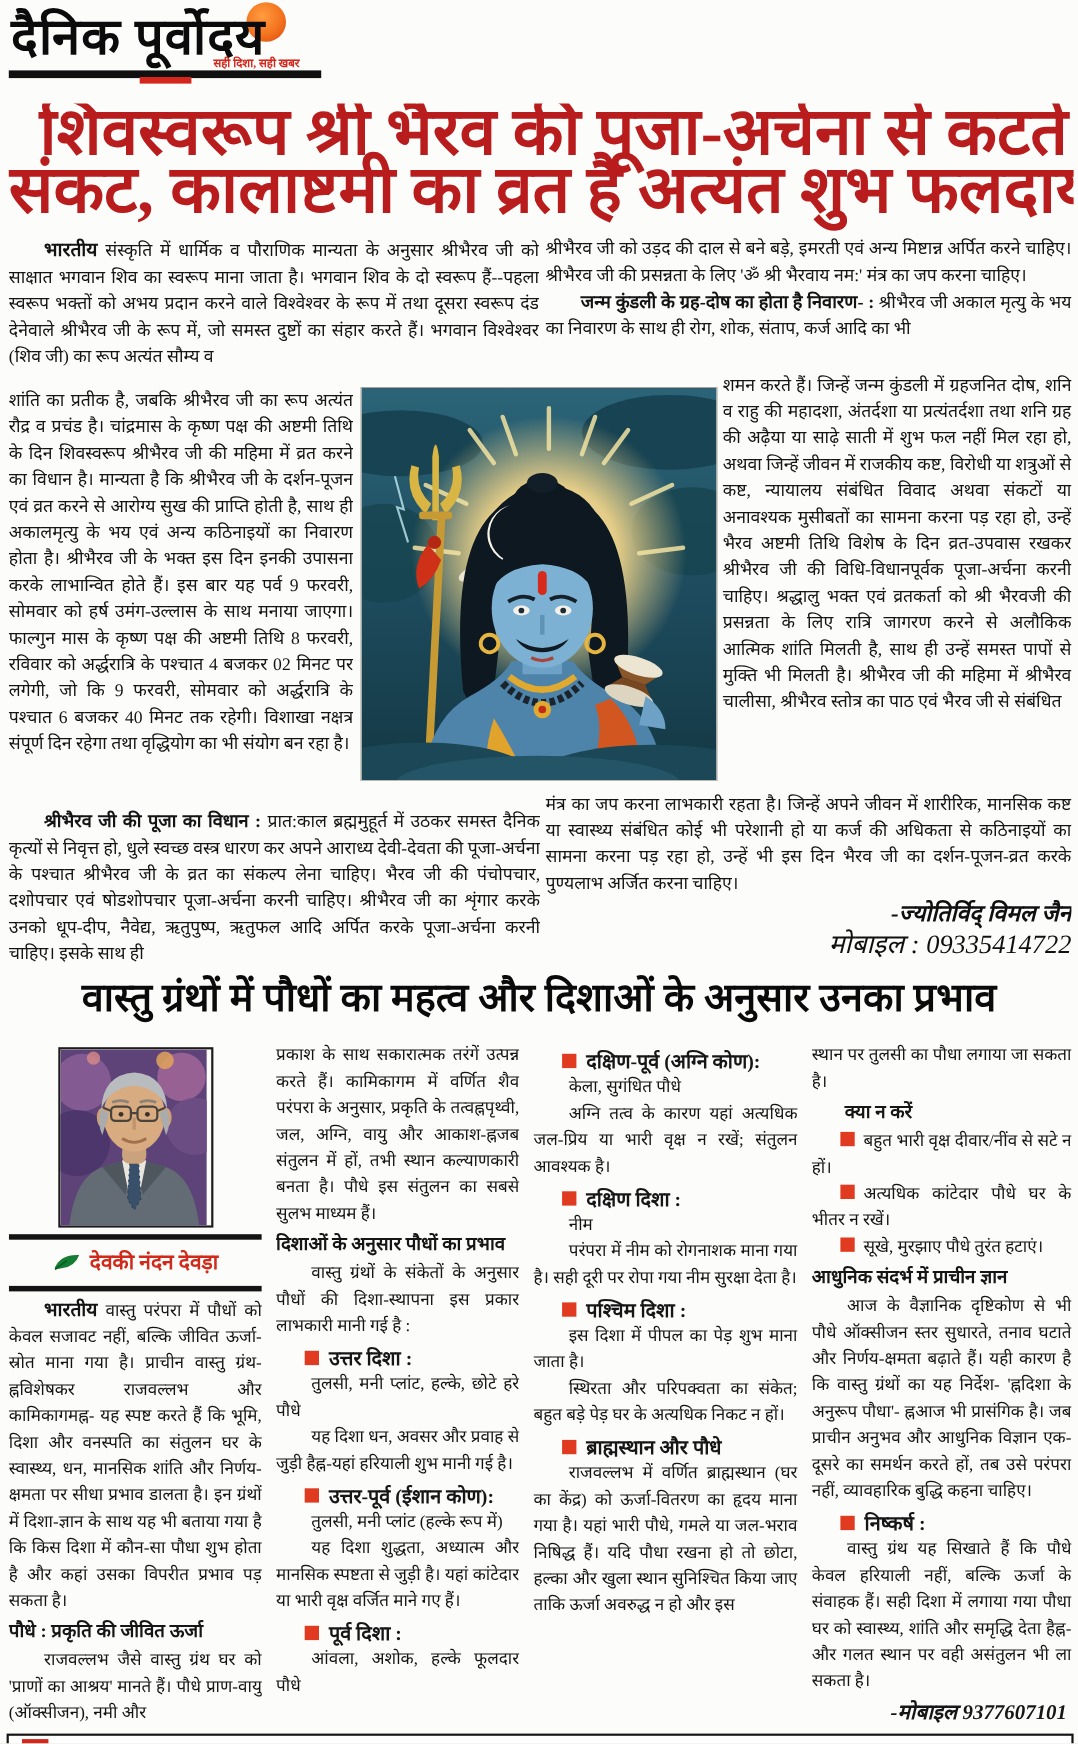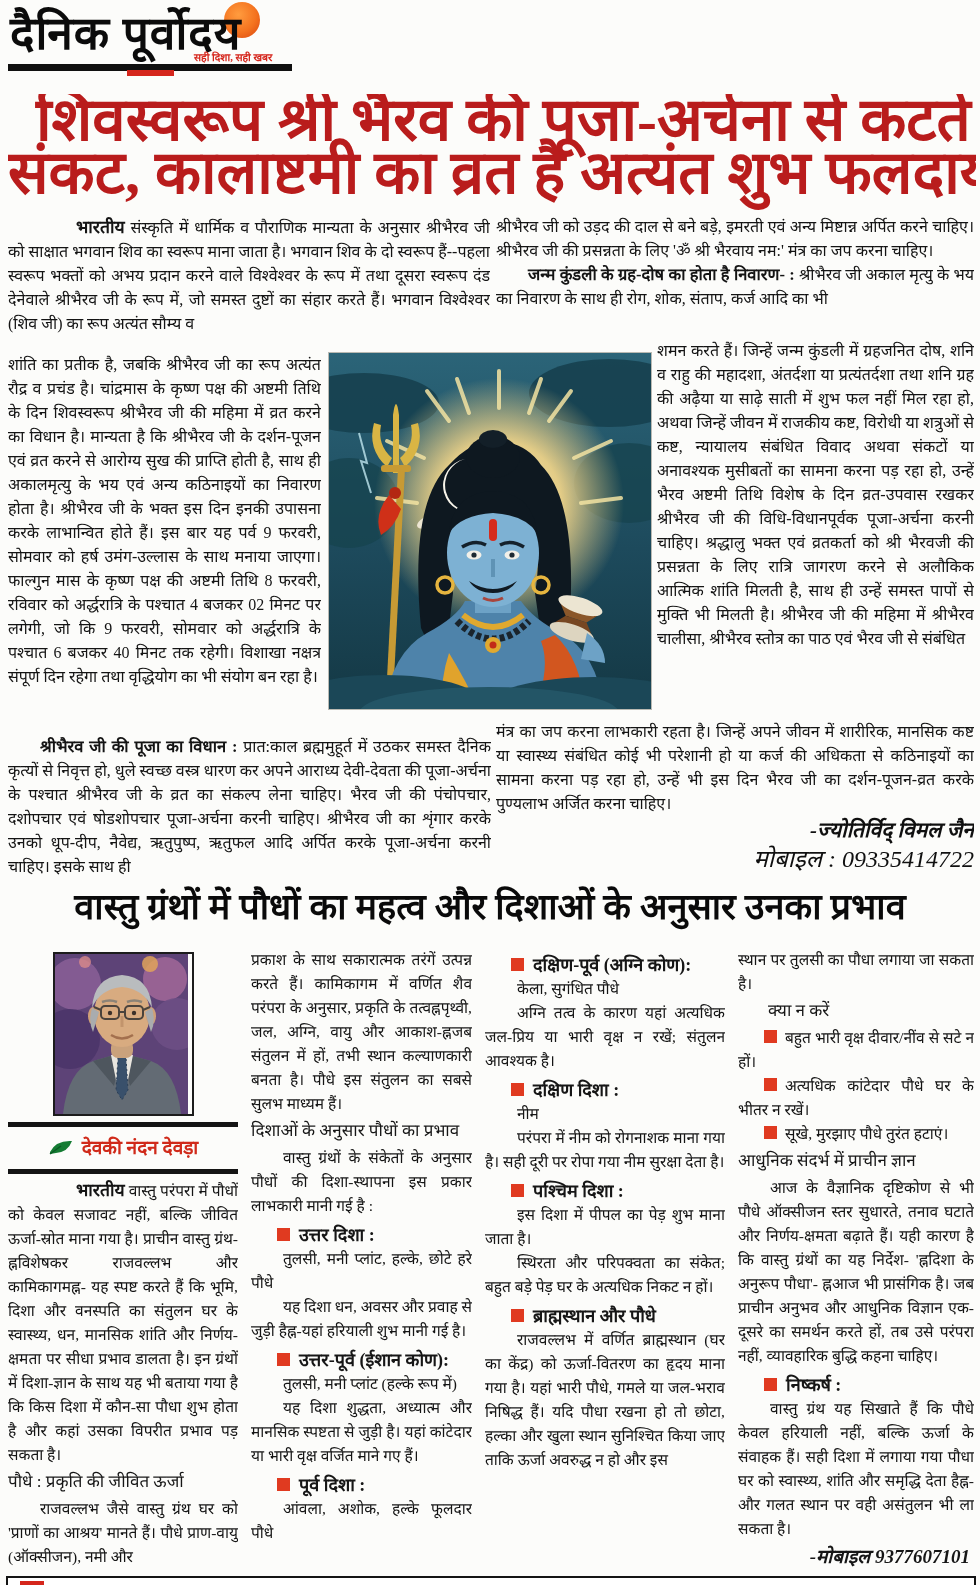--- a/index.html
+++ b/index.html
@@ -14,30 +14,30 @@
                background:radial-gradient(circle at 40% 35%,#ff9c3f,#f4731f 55%,#d8430e);}
   .tagline{position:absolute;left:194px;top:50px;font-size:10.5px;font-weight:bold;color:#d5261c;z-index:2;white-space:nowrap;}
   .mast-bar{position:absolute;left:8px;top:64px;width:284px;height:7px;background:#101010;}
   .mast-sub{position:absolute;left:127px;top:70px;width:47px;height:6px;background:#d5261c;}
   
   .h1line{font-size:60px;line-height:53px;font-weight:900;color:#b91c1c;white-space:nowrap;}
   .a2-head{font-size:36px;line-height:46px;font-weight:900;color:#0a0a0a;text-align:center;white-space:nowrap;}
   
   .txt{font-size:16px;line-height:24px;text-align:justify;color:#141414;}
   .indent{text-indent:32px;}
-  .lead{font-weight:bold;font-size:17.5px;margin-left:36px;}
+  .lead{font-weight:bold;font-size:17.5px;}
   .inhead{font-weight:bold;font-size:16.5px;}
   .byline{font-style:italic;font-weight:bold;font-size:21px;line-height:30px;color:#101010;}
   .mobile{font-style:italic;font-size:24px;line-height:28px;color:#101010;}
   .deity-frame{border:1px solid #b9b9b2;background:#16323e;}
   
   .cols{position:absolute;left:8px;top:64px;width:966px;height:624px;display:flex;gap:13px;overflow:hidden;}
   .col{overflow:hidden;}
   .c-txt{font-size:15.5px;line-height:24px;text-align:justify;color:#141414;}
-  .sub{font-weight:normal;font-size:17px;line-height:26px;margin:2px 0;}
+  .sub{font-weight:bold;font-size:17px;line-height:26px;margin:2px 0;}
   .sub-c{text-indent:30px;}
   .photo-wrap{width:137px;margin:4px auto 6px;border:2px solid #1c1c1c;font-size:0;}
   .hrule{height:5px;background:#141414;margin:5px 0 4px;}
   .author-row{display:flex;align-items:center;justify-content:center;gap:8px;padding:3px 0 4px;}
   .author-name{font-weight:bold;font-size:19px;color:#d02a1a;}
   .brow{margin:4px 0 1px;}
   .bullet{display:inline-block;width:13px;height:13px;background:#e03a20;margin:0 9px 0 26px;vertical-align:baseline;}
   .bullet-s{display:inline-block;width:13px;height:13px;background:#e03a20;margin:0 8px 0 26px;}
   .bhead{font-weight:bold;font-size:18px;}
   .plants{text-indent:32px;}

